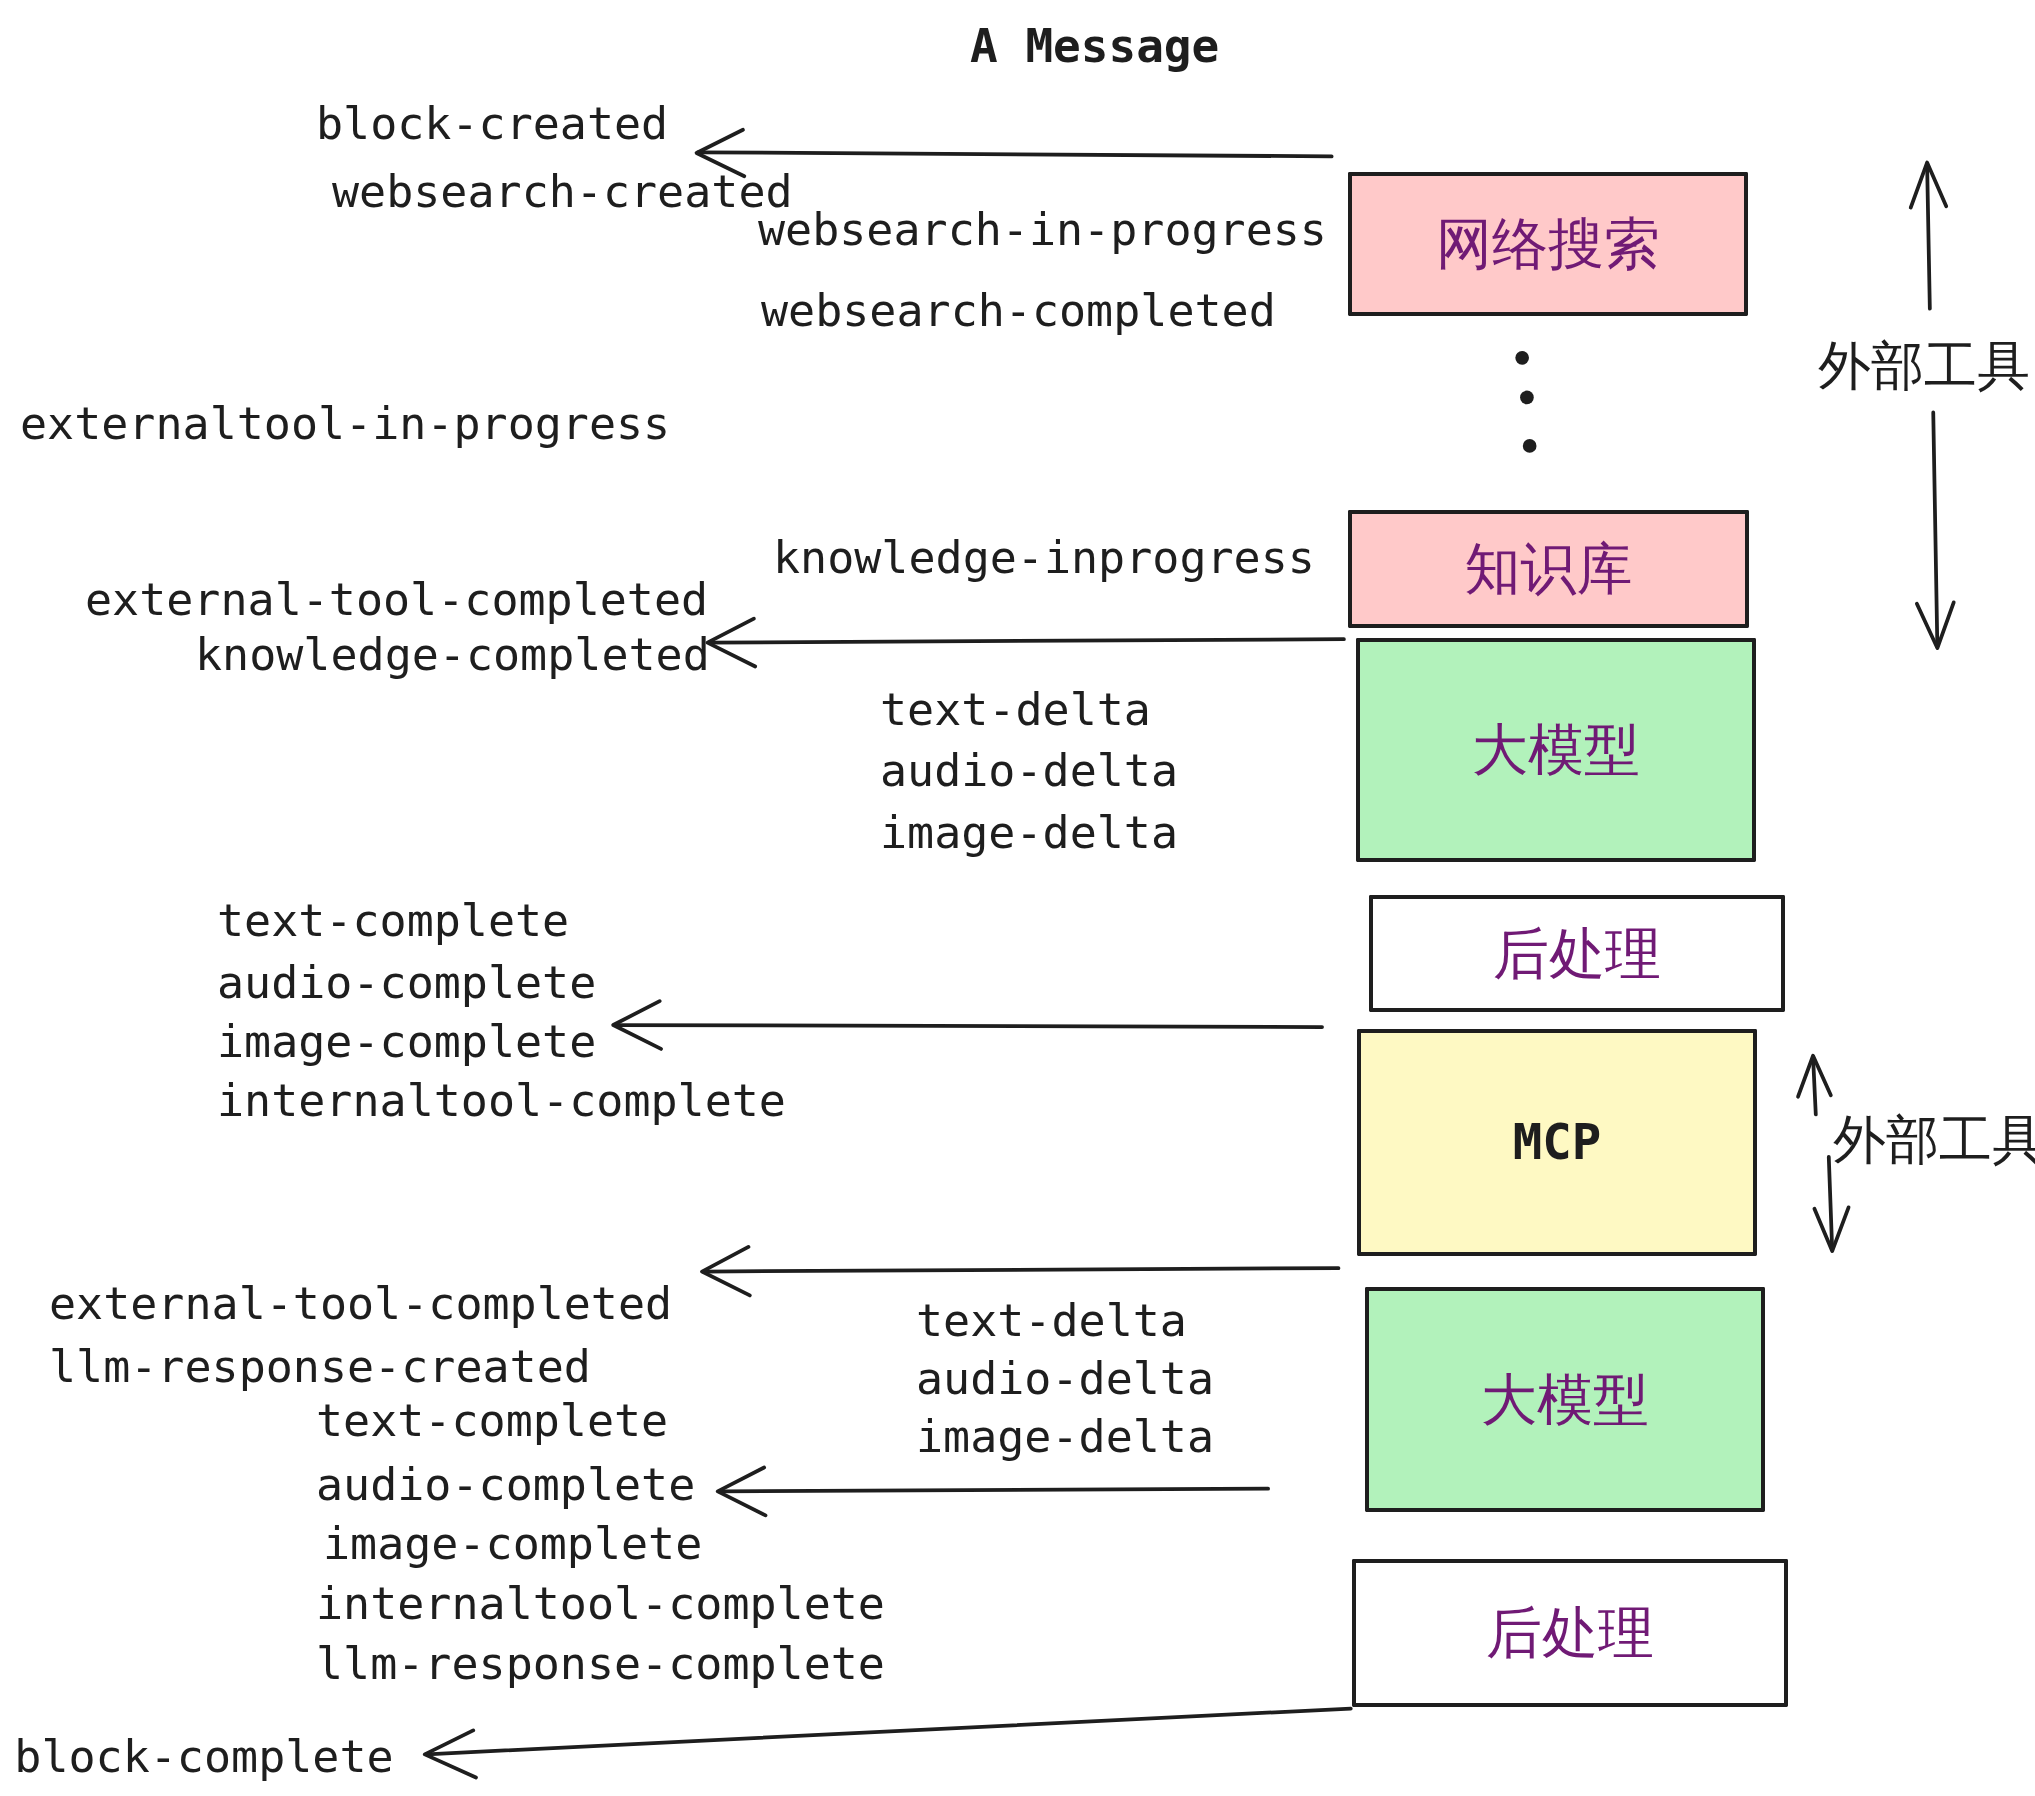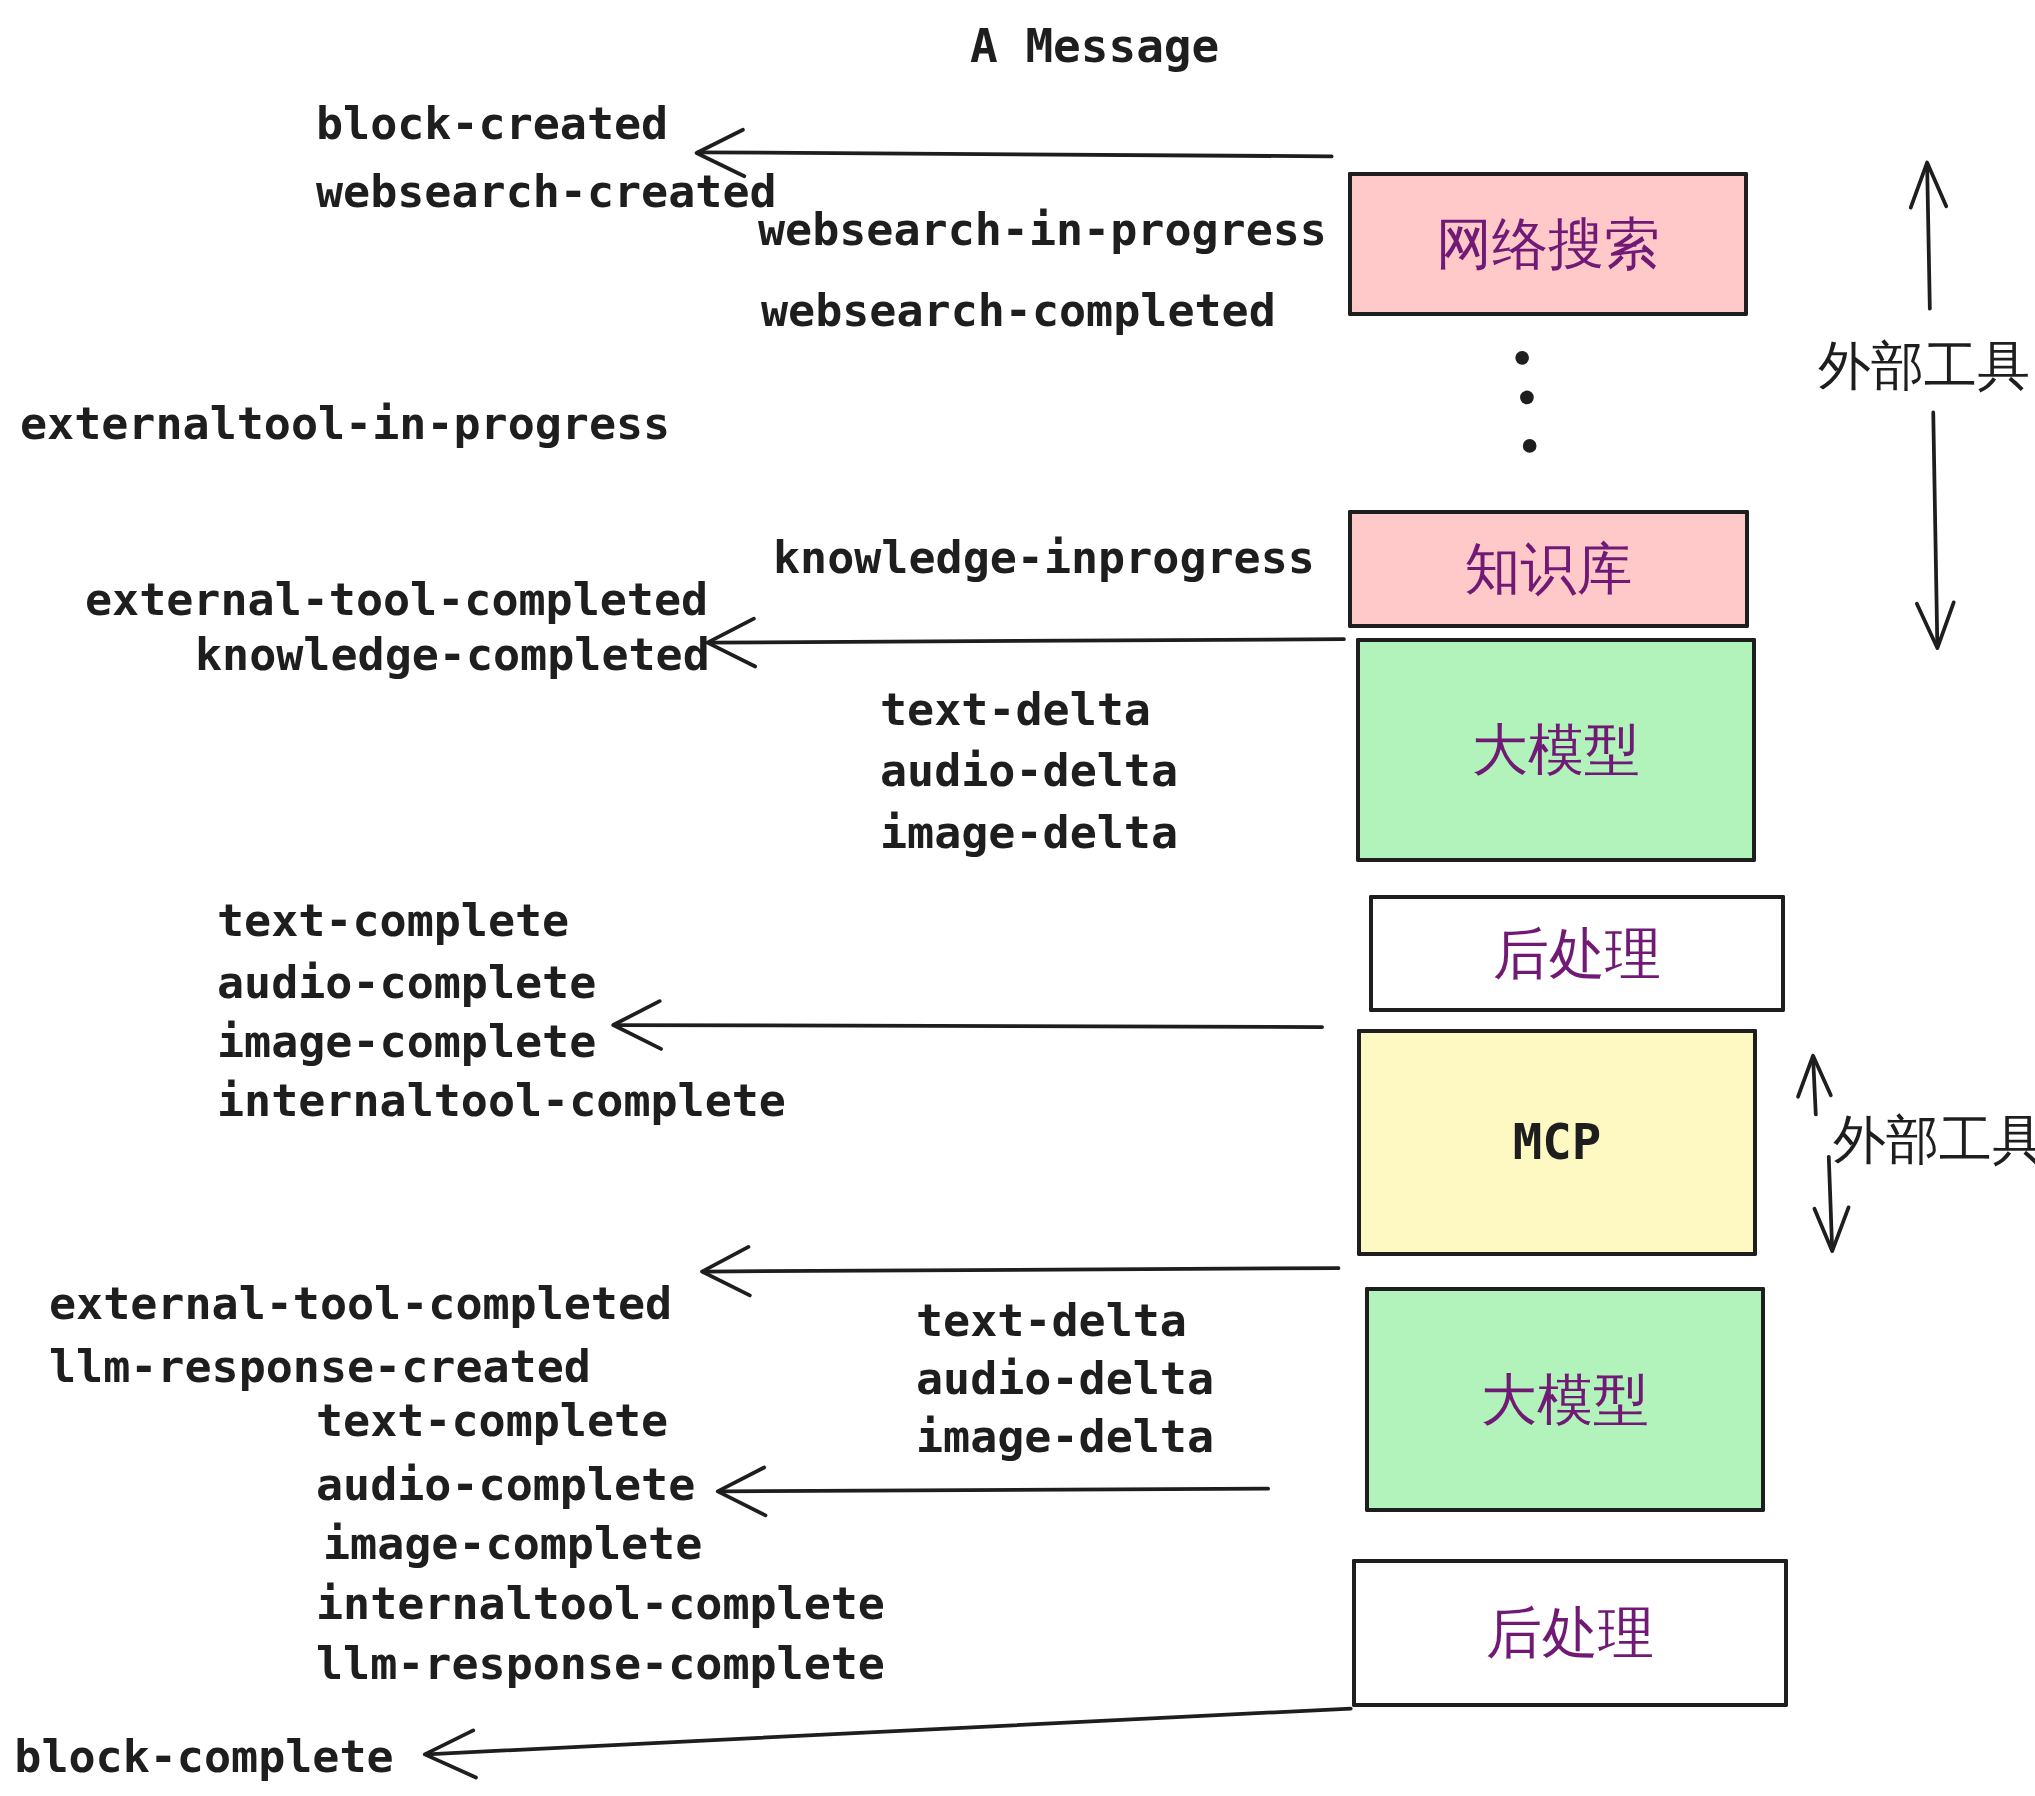--- a/index.html
+++ b/index.html
@@ -8,21 +8,21 @@
     width:2035px;height:1796px;
     background:#ffffff;
     overflow:hidden;
     color:#1e1e1e;
     font-family:"DejaVu Sans Mono","Liberation Mono",monospace;
     padding-left:7px;
   }
   .ev{
     position:absolute;
     font-size:45px;
-    font-weight:bold;
+    font-weight:normal;
     line-height:1.05;
     white-space:nowrap;
     color:#1e1e1e;
   }
   .title{
     position:absolute;
     font-size:46px;
     font-weight:bold;
     white-space:nowrap;
     color:#1e1e1e;
@@ -75,21 +75,21 @@
   svg.arrow-layer circle{fill:#1e1e1e;stroke:none;}
 </style>
 </head>
 <body>
 
 <div class="canvas">
 
   <div class="title" style="left:970px;top:19px;">A Message</div>
 
   <div class="ev" style="left:316px;top:100px;">block-created</div>
-  <div class="ev" style="left:316px;top:168px;">websearch-created</div>
+  <div class="ev" style="left:332px;top:168px;">websearch-created</div>
   <div class="ev" style="left:758px;top:206px;">websearch-in-progress</div>
   <div class="ev" style="left:761px;top:287px;">websearch-completed</div>
   <div class="ev" style="left:773px;top:534px;">knowledge-inprogress</div>
   <div class="ev" style="left:20px;top:400px;">externaltool-in-progress</div>
   <div class="ev" style="left:85px;top:576px;">external-tool-completed</div>
   <div class="ev" style="left:195px;top:631px;">knowledge-completed</div>
 
   <div class="ev" style="left:880px;top:686px;">text-delta</div>
   <div class="ev" style="left:880px;top:747px;">audio-delta</div>
   <div class="ev" style="left:880px;top:809px;">image-delta</div>

